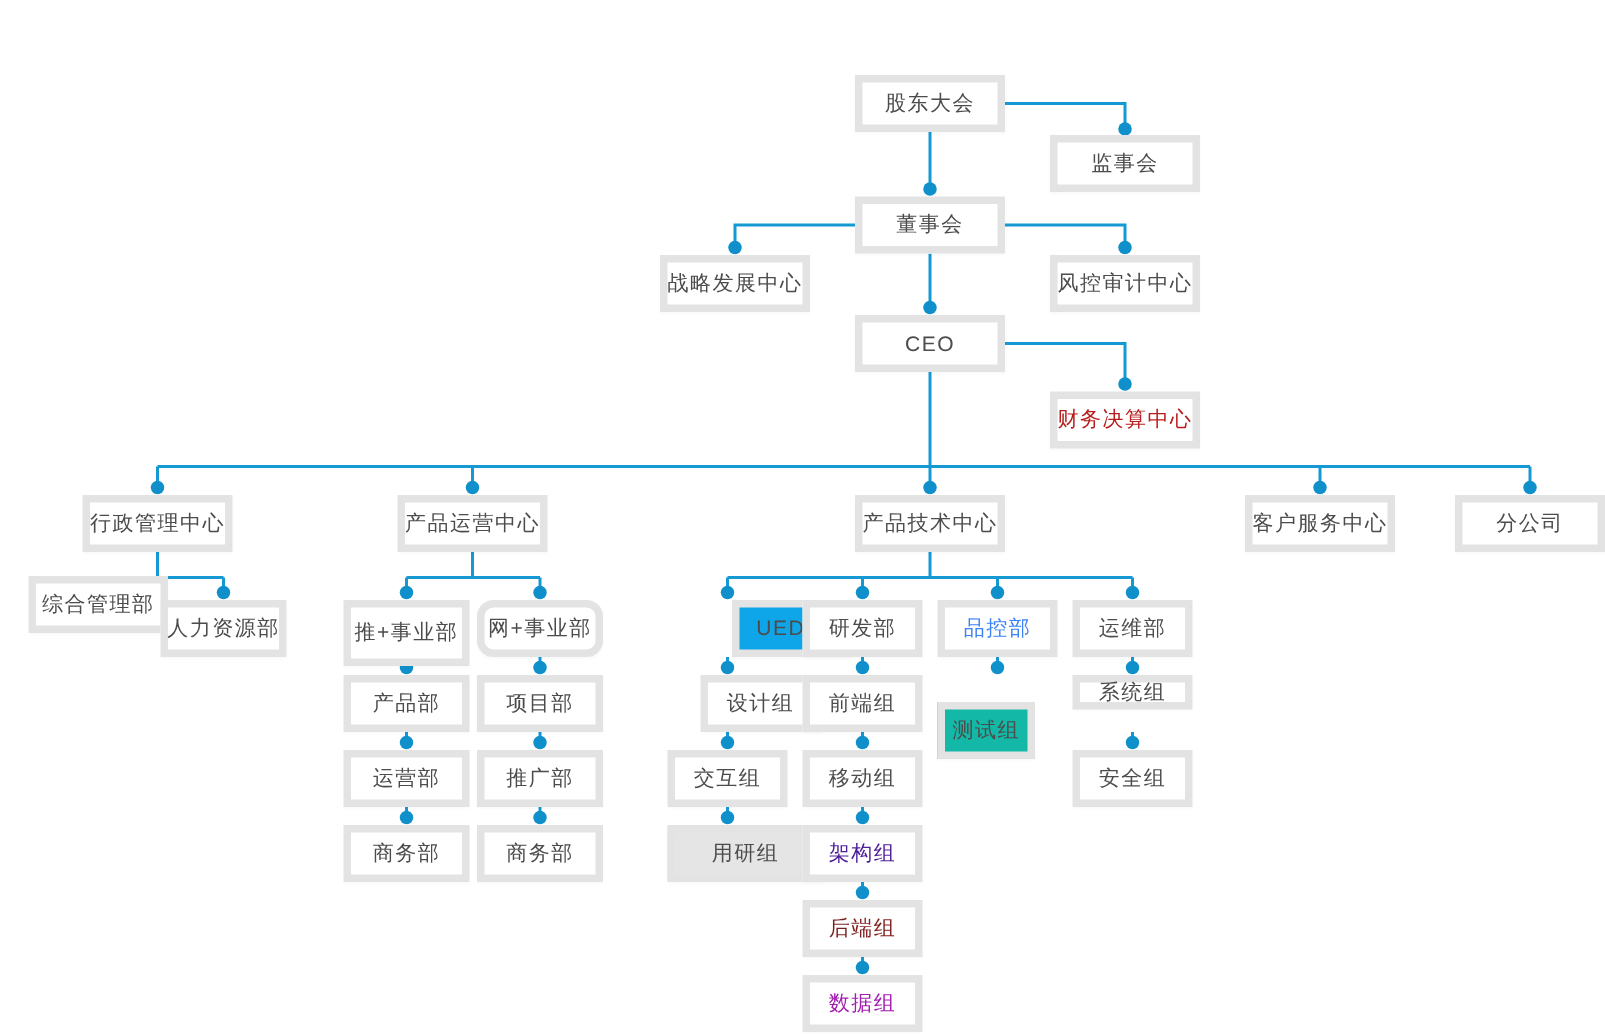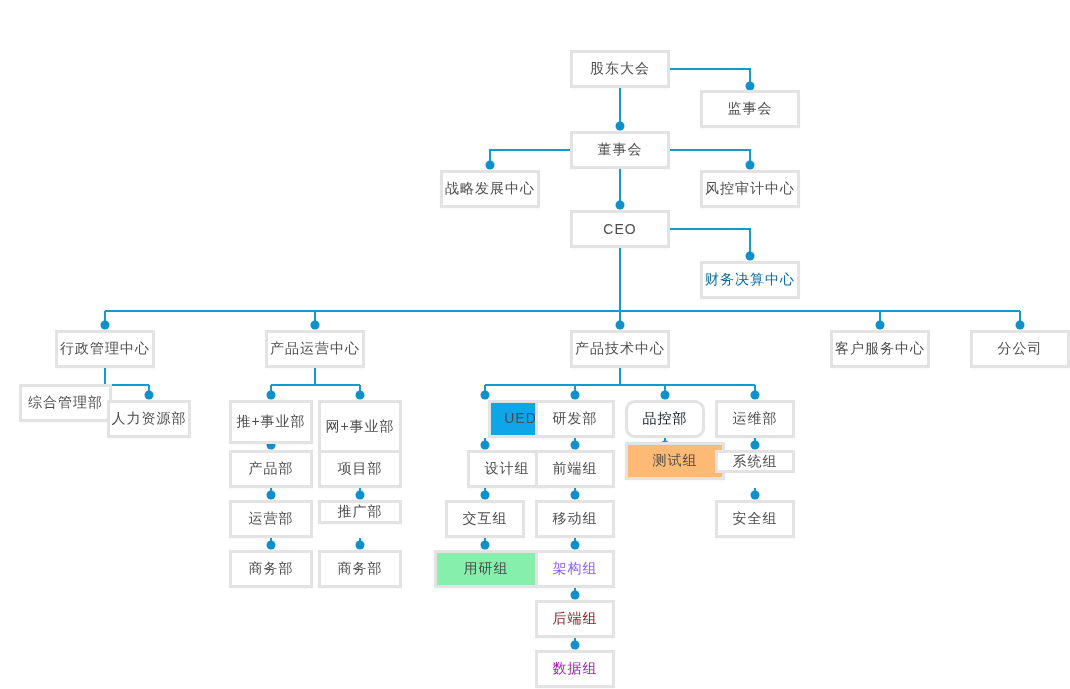--- a/index.html
+++ b/index.html
@@ -20,21 +20,21 @@
     left: 0;
     top: 0;
     width: 1070px;
     height: 689px;
     pointer-events: none;
   }
   .node {
     position: absolute;
     box-sizing: border-box;
     background: #ffffff;
-    border: 3px solid #7f1d1d;
+    border: 5px solid #7f1d1d;
     box-shadow: 0 1px 2px rgba(0,0,0,0.03);
     display: flex;
     align-items: center;
     justify-content: center;
     font-size: 14px;
     color: #4c4c4c;
     letter-spacing: 1px;
     white-space: nowrap;
   }
 </style>
@@ -124,45 +124,45 @@
       <polyline points="755,488 755,495" fill="none" stroke="#1499d3" stroke-width="2"></polyline>
       <circle cx="755" cy="495" r="4.5" fill="#1090cb"></circle>
     </svg>
   <div id="nodes">
       <div class="node" style="left: 570px; top: 50px; width: 100px; height: 38px; border-color: rgb(227, 227, 227); background: rgb(255, 255, 255); color: rgb(76, 76, 76);">股东大会</div>
       <div class="node" style="left: 700px; top: 90px; width: 100px; height: 38px; border-color: rgb(227, 227, 227); background: rgb(255, 255, 255); color: rgb(76, 76, 76);">监事会</div>
       <div class="node" style="left: 570px; top: 131px; width: 100px; height: 38px; border-color: rgb(227, 227, 227); background: rgb(255, 255, 255); color: rgb(76, 76, 76);">董事会</div>
       <div class="node" style="left: 440px; top: 170px; width: 100px; height: 38px; border-color: rgb(227, 227, 227); background: rgb(255, 255, 255); color: rgb(76, 76, 76);">战略发展中心</div>
       <div class="node" style="left: 700px; top: 170px; width: 100px; height: 38px; border-color: rgb(227, 227, 227); background: rgb(255, 255, 255); color: rgb(76, 76, 76);">风控审计中心</div>
       <div class="node" style="left: 570px; top: 210px; width: 100px; height: 38px; border-color: rgb(227, 227, 227); background: rgb(255, 255, 255); color: rgb(76, 76, 76);">CEO</div>
-      <div class="node" style="left: 700px; top: 261px; width: 100px; height: 38px; border-color: rgb(227, 227, 227); background: rgb(255, 255, 255); color: #0369a1;">财务决算中心</div>
+      <div class="node" style="left: 700px; top: 261px; width: 100px; height: 38px; border-color: rgb(227, 227, 227); background: rgb(255, 255, 255); color: #b91c1c;">财务决算中心</div>
       <div class="node" style="left: 55px; top: 330px; width: 100px; height: 38px; border-color: rgb(227, 227, 227); background: rgb(255, 255, 255); color: rgb(76, 76, 76);">行政管理中心</div>
       <div class="node" style="left: 265px; top: 330px; width: 100px; height: 38px; border-color: rgb(227, 227, 227); background: rgb(255, 255, 255); color: rgb(76, 76, 76);">产品运营中心</div>
       <div class="node" style="left: 570px; top: 330px; width: 100px; height: 38px; border-color: rgb(227, 227, 227); background: rgb(255, 255, 255); color: rgb(76, 76, 76);">产品技术中心</div>
       <div class="node" style="left: 830px; top: 330px; width: 100px; height: 38px; border-color: rgb(227, 227, 227); background: rgb(255, 255, 255); color: rgb(76, 76, 76);">客户服务中心</div>
       <div class="node" style="left: 970px; top: 330px; width: 100px; height: 38px; border-color: rgb(227, 227, 227); background: rgb(255, 255, 255); color: rgb(76, 76, 76);">分公司</div>
       <div class="node" style="left: 19px; top: 384px; width: 93px; height: 38px; border-color: rgb(227, 227, 227); background: rgb(255, 255, 255); color: rgb(76, 76, 76);">综合管理部</div>
       <div class="node" style="left: 107px; top: 400px; width: 84px; height: 38px; border-color: rgb(227, 227, 227); background: rgb(255, 255, 255); color: rgb(76, 76, 76);">人力资源部</div>
       <div class="node" style="left: 229px; top: 400px; width: 84px; height: 44px; border-color: rgb(227, 227, 227); background: rgb(255, 255, 255); color: rgb(76, 76, 76);">推+事业部</div>
-      <div class="node" style="left: 318px; top: 400px; width: 84px; height: 54px; border-color: rgb(227, 227, 227); background: rgb(255, 255, 255); color: rgb(76, 76, 76);">网+事业部</div>
+      <div class="node" style="left: 318px; top: 400px; width: 84px; height: 38px; border-color: rgb(227, 227, 227); background: rgb(255, 255, 255); color: rgb(76, 76, 76); border-radius: 11px;">网+事业部</div>
       <div class="node" style="left: 229px; top: 450px; width: 84px; height: 38px; border-color: rgb(227, 227, 227); background: rgb(255, 255, 255); color: rgb(76, 76, 76);">产品部</div>
       <div class="node" style="left: 318px; top: 450px; width: 84px; height: 38px; border-color: rgb(227, 227, 227); background: rgb(255, 255, 255); color: rgb(76, 76, 76);">项目部</div>
       <div class="node" style="left: 229px; top: 500px; width: 84px; height: 38px; border-color: rgb(227, 227, 227); background: rgb(255, 255, 255); color: rgb(76, 76, 76);">运营部</div>
-      <div class="node" style="left: 318px; top: 500px; width: 84px; height: 24px; border-color: rgb(227, 227, 227); background: rgb(255, 255, 255); color: rgb(76, 76, 76);">推广部</div>
+      <div class="node" style="left: 318px; top: 500px; width: 84px; height: 38px; border-color: rgb(227, 227, 227); background: rgb(255, 255, 255); color: rgb(76, 76, 76);">推广部</div>
       <div class="node" style="left: 229px; top: 550px; width: 84px; height: 38px; border-color: rgb(227, 227, 227); background: rgb(255, 255, 255); color: rgb(76, 76, 76);">商务部</div>
       <div class="node" style="left: 318px; top: 550px; width: 84px; height: 38px; border-color: rgb(227, 227, 227); background: rgb(255, 255, 255); color: rgb(76, 76, 76);">商务部</div>
       <div class="node" style="left: 445px; top: 400px; width: 80px; height: 38px; border-color: rgb(227, 227, 227); background: #0ea5e9; color: rgb(76, 76, 76); margin-left: 43px;">UED部</div>
       <div class="node" style="left: 535px; top: 400px; width: 80px; height: 38px; border-color: rgb(227, 227, 227); background: rgb(255, 255, 255); color: rgb(76, 76, 76);">研发部</div>
-      <div class="node" style="left: 625px; top: 400px; width: 80px; height: 38px; border-color: rgb(227, 227, 227); background: rgb(255, 255, 255); color: #0f172a; border-radius: 10px;">品控部</div>
+      <div class="node" style="left: 625px; top: 400px; width: 80px; height: 38px; border-color: rgb(227, 227, 227); background: rgb(255, 255, 255); color: #3b82f6;">品控部</div>
       <div class="node" style="left: 715px; top: 400px; width: 80px; height: 38px; border-color: rgb(227, 227, 227); background: rgb(255, 255, 255); color: rgb(76, 76, 76);">运维部</div>
       <div class="node" style="left: 467px; top: 450px; width: 80px; height: 38px; border-color: rgb(227, 227, 227); background: rgb(255, 255, 255); color: rgb(76, 76, 76);">设计组</div>
       <div class="node" style="left: 535px; top: 450px; width: 80px; height: 38px; border-color: rgb(227, 227, 227); background: rgb(255, 255, 255); color: rgb(76, 76, 76);">前端组</div>
-      <div class="node" style="left: 625px; top: 442px; width: 100px; height: 38px; border-color: rgb(227, 227, 227); background: #fdba74; color: rgb(76, 76, 76);">测试组</div>
+      <div class="node" style="left: 625px; top: 468px; width: 65px; height: 38px; border-color: rgb(227, 227, 227); background: #14b8a6; color: rgb(76, 76, 76);">测试组</div>
       <div class="node" style="left: 715px; top: 450px; width: 80px; height: 23px; border-color: rgb(227, 227, 227); background: rgb(255, 255, 255); color: rgb(76, 76, 76);">系统组</div>
       <div class="node" style="left: 445px; top: 500px; width: 80px; height: 38px; border-color: rgb(227, 227, 227); background: rgb(255, 255, 255); color: rgb(76, 76, 76);">交互组</div>
       <div class="node" style="left: 535px; top: 500px; width: 80px; height: 38px; border-color: rgb(227, 227, 227); background: rgb(255, 255, 255); color: rgb(76, 76, 76);">移动组</div>
       <div class="node" style="left: 715px; top: 500px; width: 80px; height: 38px; border-color: rgb(227, 227, 227); background: rgb(255, 255, 255); color: rgb(76, 76, 76);">安全组</div>
-      <div class="node" style="left: 434px; top: 550px; width: 104px; height: 38px; border-color: rgb(227, 227, 227); background: #86efac; color: rgb(76, 76, 76);">用研组</div>
-      <div class="node" style="left: 535px; top: 550px; width: 80px; height: 38px; border-color: rgb(227, 227, 227); background: rgb(255, 255, 255); color: #8b5cf6;">架构组</div>
+      <div class="node" style="left: 445px; top: 550px; width: 104px; height: 38px; border-color: rgb(227, 227, 227); background: #e5e5e5; color: rgb(76, 76, 76);">用研组</div>
+      <div class="node" style="left: 535px; top: 550px; width: 80px; height: 38px; border-color: rgb(227, 227, 227); background: rgb(255, 255, 255); color: #4c1d95;">架构组</div>
       <div class="node" style="left: 535px; top: 600px; width: 80px; height: 38px; border-color: rgb(227, 227, 227); background: rgb(255, 255, 255); color: #7f1d1d;">后端组</div>
       <div class="node" style="left: 535px; top: 650px; width: 80px; height: 38px; border-color: rgb(227, 227, 227); background: rgb(255, 255, 255); color: #a21caf;">数据组</div>
     </div>
 </div>
 
 </body></html>

